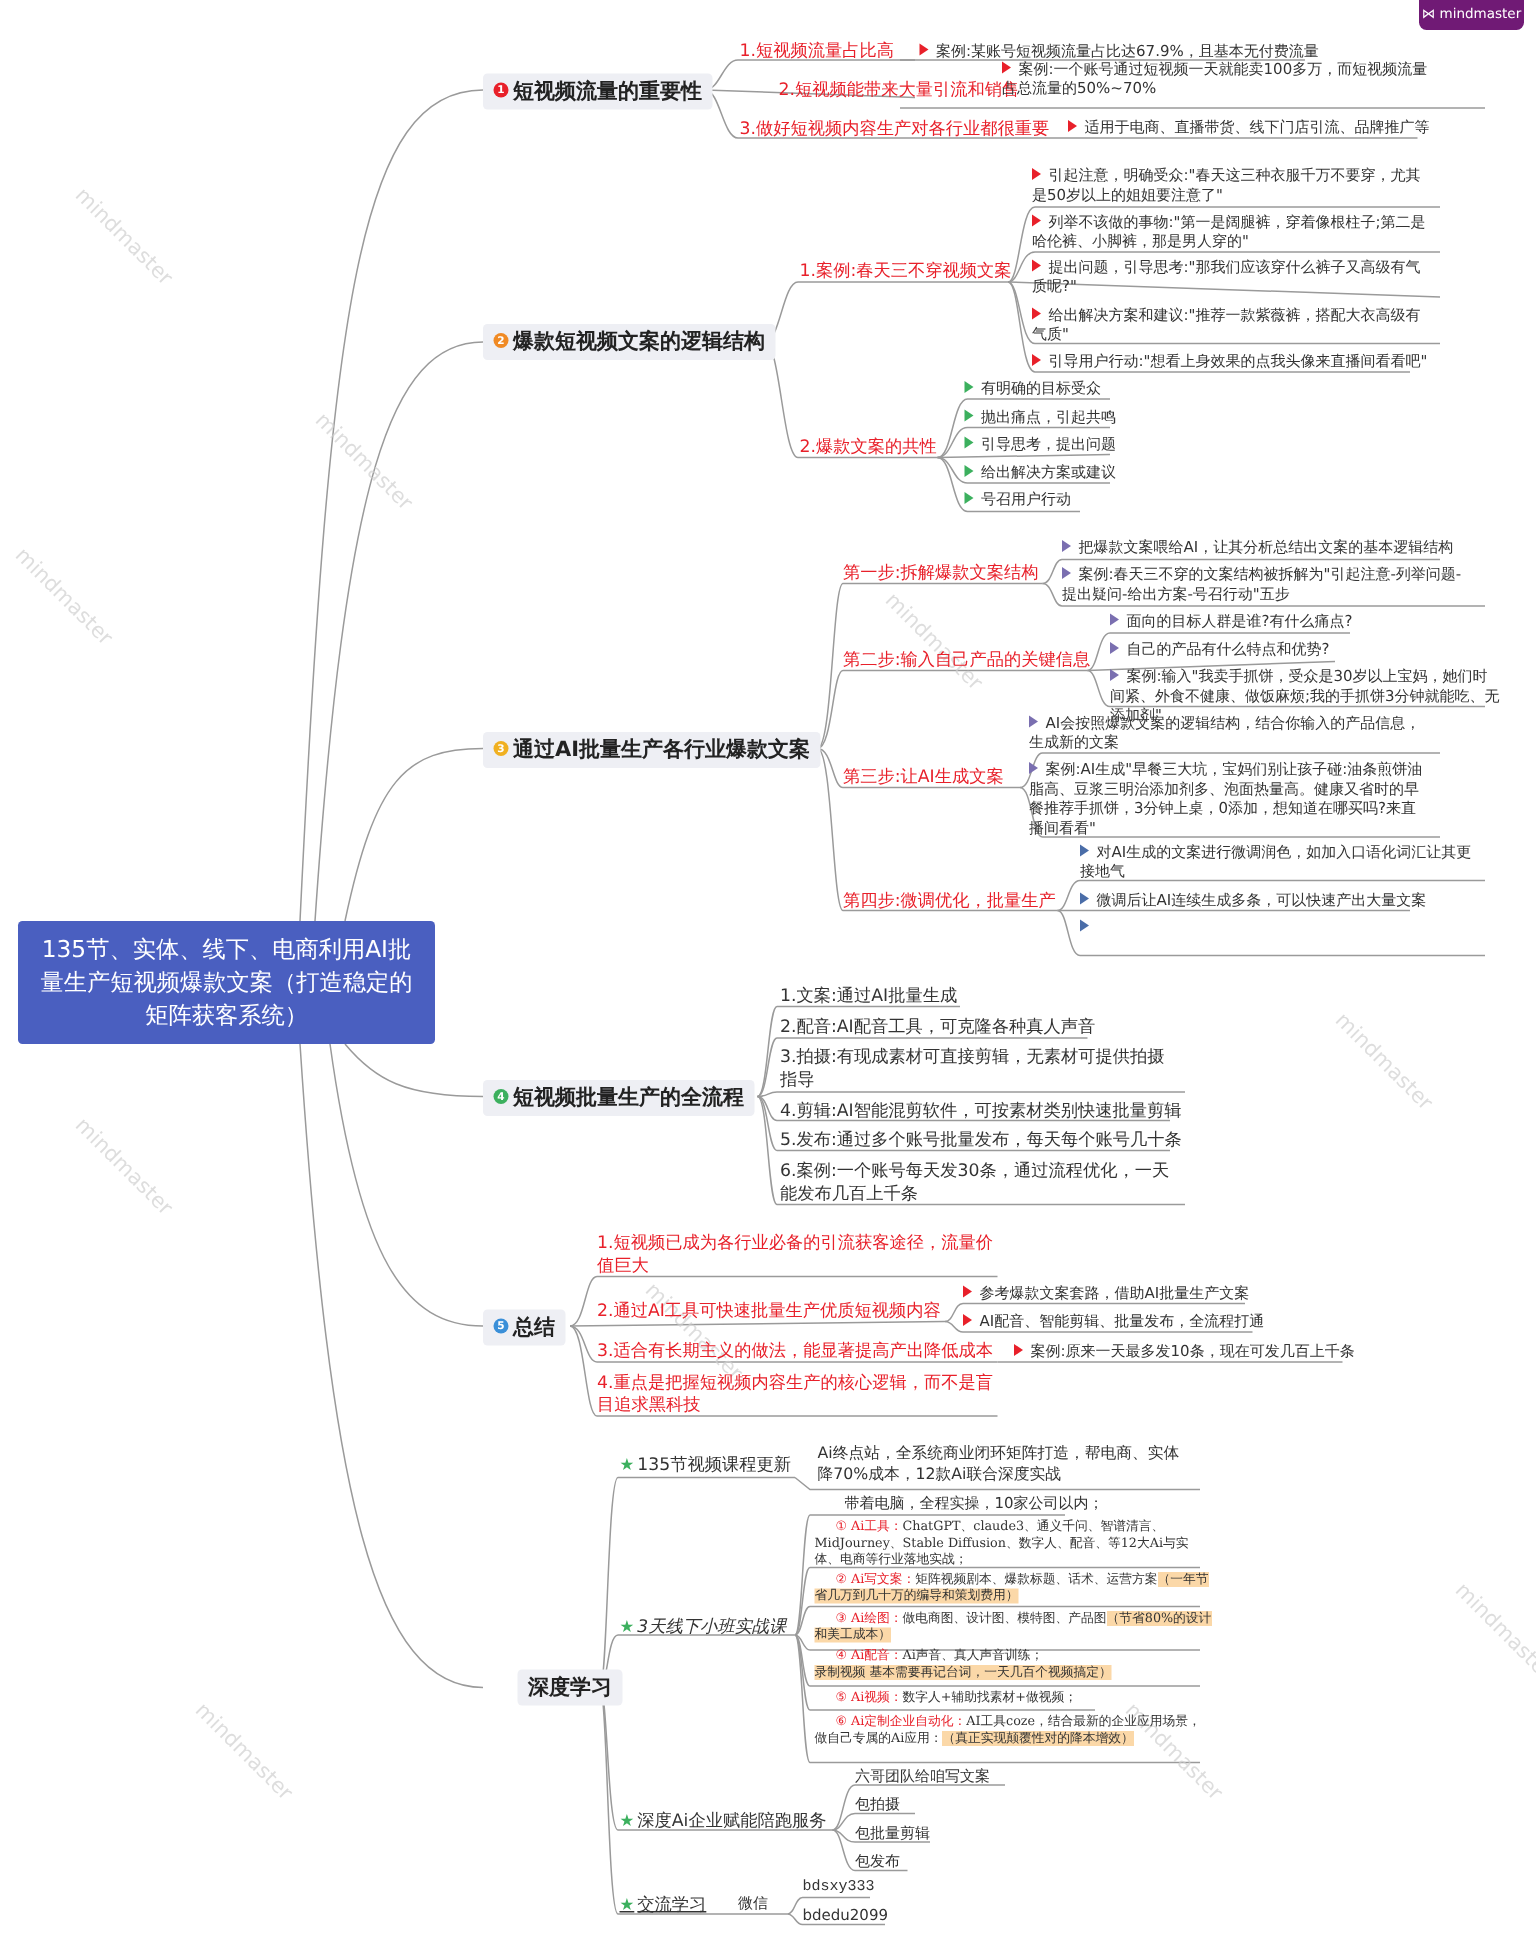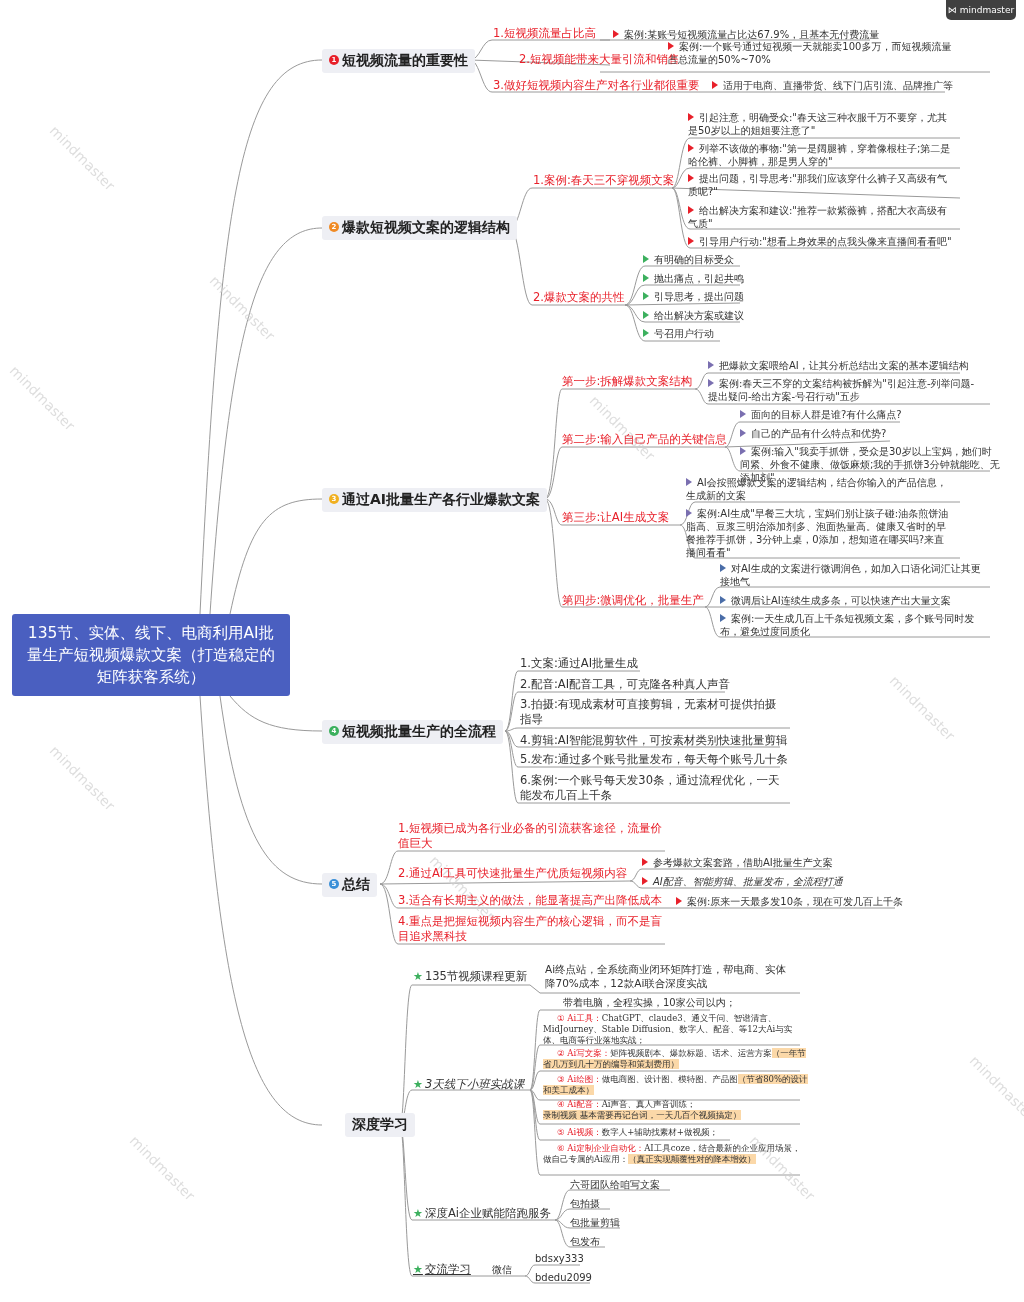--- a/index.html
+++ b/index.html
@@ -12,21 +12,21 @@
   .topic{position:absolute;background:#eeeff4;border-radius:3px;font-weight:bold;font-size:14px;color:#222;padding:3px 7px;white-space:nowrap;}
   .badge{display:inline-block;width:10px;height:10px;border-radius:50%;color:#fff;font-size:7px;line-height:10px;text-align:center;margin-right:3px;vertical-align:middle;position:relative;top:-1px;font-weight:bold;}
   .root{position:absolute;left:12px;top:614px;width:278px;height:82px;background:#4a5fc0;border-radius:3px;color:#fff;font-size:15.5px;line-height:22px;text-align:center;display:flex;align-items:center;justify-content:center;padding:0 10px;box-sizing:border-box;}
   .flag{display:inline-block;width:0;height:0;border-top:4px solid transparent;border-bottom:4px solid transparent;margin-right:5px;position:relative;top:0;}
   .flag::before{content:"";position:absolute;left:-1px;top:-4px;width:1px;height:10px;}
   .fr{border-left:6px solid #e8202a;}
   .fg{border-left:6px solid #3cb05e;}
   .fp{border-left:6px solid #7a6fb0;}
   .fb{border-left:6px solid #4a6da8;}
   .star{color:#3cb05e;font-size:11px;margin-right:2px;}
-  .mm{position:absolute;right:8px;top:0;width:70px;height:20px;background:#404040;border-radius:0 0 5px 5px;color:#fff;font-size:9px;line-height:20px;text-align:center;}
+  .mm{position:absolute;right:8px;top:0;width:70px;height:20px;background:#701a75;border-radius:0 0 5px 5px;color:#fff;font-size:9px;line-height:20px;text-align:center;}
   .serif{font-family:"DejaVu Serif","Liberation Serif",serif;font-size:8.5px;line-height:11px;color:#333;}
   .sr{color:#e8202a;}
   .hl{background:#fbd8a8;}
   .wm{position:absolute;color:#d0d0d0;font-size:14px;transform:rotate(45deg);opacity:0.7;}
 </style>
 </head>
 <body>
 
 <svg class="links" viewBox="0 0 1024 1302">
   <g fill="none" stroke="#9a9a9a" stroke-width="1">
@@ -157,35 +157,35 @@
 <div class="n red" style="left:562px;top:432px;">第二步:输入自己产品的关键信息</div>
 <div class="n" style="left:740px;top:408px;"><span class="flag fp"></span><span>面向的目标人群是谁?有什么痛点?</span></div>
 <div class="n" style="left:740px;top:427px;"><span class="flag fp"></span><span>自己的产品有什么特点和优势?</span></div>
 <div class="n wrap" style="left:740px;top:445px;width:260px;"><span class="flag fp"></span><span>案例:输入"我卖手抓饼，受众是30岁以上宝妈，她们时间紧、外食不健康、做饭麻烦;我的手抓饼3分钟就能吃、无添加剂"</span></div>
 <div class="n red" style="left:562px;top:510px;">第三步:让AI生成文案</div>
 <div class="n wrap" style="left:686px;top:476px;width:265px;"><span class="flag fp"></span><span>AI会按照爆款文案的逻辑结构，结合你输入的产品信息，生成新的文案</span></div>
 <div class="n wrap" style="left:686px;top:507px;width:265px;"><span class="flag fp"></span><span>案例:AI生成"早餐三大坑，宝妈们别让孩子碰:油条煎饼油脂高、豆浆三明治添加剂多、泡面热量高。健康又省时的早餐推荐手抓饼，3分钟上桌，0添加，想知道在哪买吗?来直播间看看"</span></div>
 <div class="n red" style="left:562px;top:593px;">第四步:微调优化，批量生产</div>
 <div class="n wrap" style="left:720px;top:562px;width:265px;"><span class="flag fb"></span><span>对AI生成的文案进行微调润色，如加入口语化词汇让其更接地气</span></div>
 <div class="n" style="left:720px;top:594px;"><span class="flag fb"></span><span>微调后让AI连续生成多条，可以快速产出大量文案</span></div>
-<div class="n wrap" style="left:720px;top:612px;width:268px;"><span class="flag fb"></span><span>案例:一天生成几百上千条短视频文案，多个账号同时发布，避免过度同质化</span></div>
+<div class="n wrap" style="left:720px;top:612px;width:268px;"><span class="flag fb"></span></div>
 
 <div class="topic" style="left:322px;top:720px;"><span class="badge" style="background:#3cb05e">4</span><span>短视频批量生产的全流程</span></div>
 <div class="n b" style="left:520px;top:656px;">1.文案:通过AI批量生成</div>
 <div class="n b" style="left:520px;top:677px;text-align:center;">2.配音:AI配音工具，可克隆各种真人声音</div>
 <div class="n b wrap" style="left:520px;top:697px;width:265px;">3.拍摄:有现成素材可直接剪辑，无素材可提供拍摄指导</div>
 <div class="n b" style="left:520px;top:733px;">4.剪辑:AI智能混剪软件，可按素材类别快速批量剪辑</div>
 <div class="n b" style="left:520px;top:752px;">5.发布:通过多个账号批量发布，每天每个账号几十条</div>
 <div class="n b wrap" style="left:520px;top:773px;width:265px;">6.案例:一个账号每天发30条，通过流程优化，一天能发布几百上千条</div>
 
 <div class="topic" style="left:322px;top:873px;"><span class="badge" style="background:#3a8fd8">5</span><span>总结</span></div>
 <div class="n red wrap" style="left:398px;top:821px;width:270px;">1.短视频已成为各行业必备的引流获客途径，流量价值巨大</div>
 <div class="n red" style="left:398px;top:866px;">2.通过AI工具可快速批量生产优质短视频内容</div>
 <div class="n" style="left:642px;top:856px;"><span class="flag fr"></span><span>参考爆款文案套路，借助AI批量生产文案</span></div>
-<div class="n" style="left:642px;top:875px;font-style:italic;"><span class="flag fr"></span><span>AI配音、智能剪辑、批量发布，全流程打通</span></div>
+<div class="n" style="left:642px;top:875px;"><span class="flag fr"></span><span>AI配音、智能剪辑、批量发布，全流程打通</span></div>
 <div class="n red" style="left:398px;top:893px;">3.适合有长期主义的做法，能显著提高产出降低成本</div>
 <div class="n" style="left:676px;top:895px;"><span class="flag fr"></span><span>案例:原来一天最多发10条，现在可发几百上千条</span></div>
 <div class="n red wrap" style="left:398px;top:914px;width:270px;">4.重点是把握短视频内容生产的核心逻辑，而不是盲目追求黑科技</div>
 
 <div class="topic" style="left:320px;top:1113px;margin-left:25px;"><span>深度学习</span></div>
 
 <div class="n b" style="left:413px;top:969px;"><span class="star">★</span><span>135节视频课程更新</span></div>
 <div class="n b wrap" style="left:545px;top:962px;width:250px;font-size:10.5px;line-height:14px;">Ai终点站，全系统商业闭环矩阵打造，帮电商、实体降70%成本，12款Ai联合深度实战</div>
 
 <div class="n b" style="left:413px;top:1077px;font-style:italic;"><span class="star">★</span><span>3天线下小班实战课</span></div>
@@ -199,14 +199,14 @@
 <div class="n serif wrap" style="left:543px;top:1143px;width:265px;"><span style="padding-left:14px;" class="sr">⑥</span> <span class="sr">Ai定制企业自动化：</span><span>AI工具coze，结合最新的企业应用场景，做自己专属的Ai应用：</span><span class="hl">（真正实现颠覆性对的降本增效）</span></div>
 
 <div class="n b" style="left:413px;top:1206px;"><span class="star">★</span><span>深度Ai企业赋能陪跑服务</span></div>
 <div class="n" style="left:570px;top:1178px;font-size:10px;">六哥团队给咱写文案</div>
 <div class="n" style="left:570px;top:1197px;font-size:10px;">包拍摄</div>
 <div class="n" style="left:570px;top:1216px;font-size:10px;">包批量剪辑</div>
 <div class="n" style="left:570px;top:1235px;font-size:10px;">包发布</div>
 
 <div class="n b" style="left:413px;top:1262px;text-decoration:underline;"><span class="star">★</span><span>交流学习</span></div>
 <div class="n" style="left:492px;top:1263px;font-size:10px;">微信</div>
-<div class="n" style="left:535px;top:1252px;font-size:10px;">bdsxy333</div>
+<div class="n" style="left:535px;top:1252px;font-size:10px;font-family:Liberation Mono, monospace;">bdsxy333</div>
 <div class="n" style="left:535px;top:1271px;font-size:10px;text-align:right;">bdedu2099</div>
 
 </body></html>

